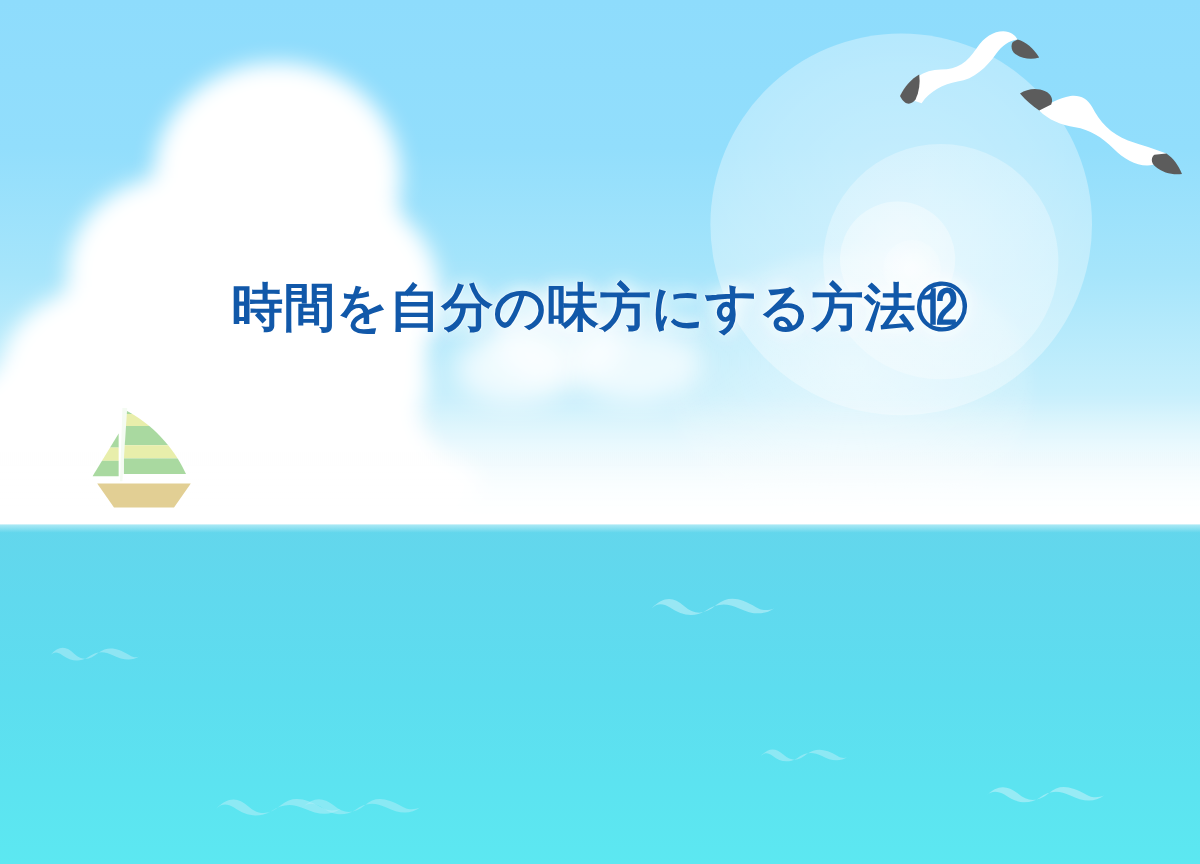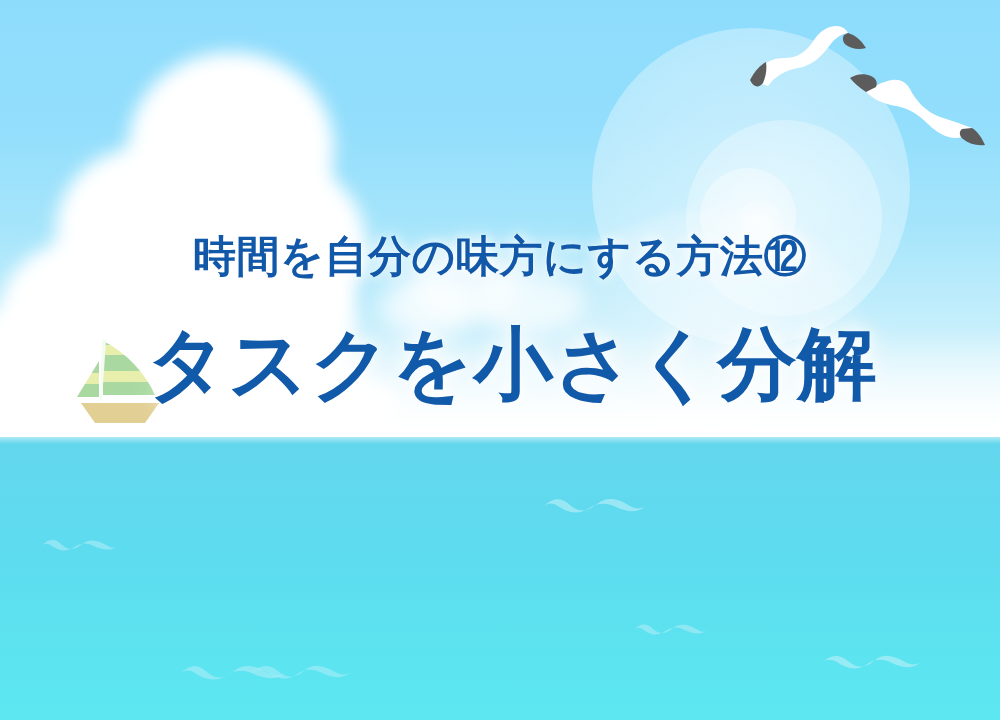--- a/index.html
+++ b/index.html
@@ -313,16 +313,15 @@
       </g>
 
       <path d="M27 9 L31 9 L27 70 L25 70 Z" fill="#f4fbf2"></path>
 
       <path d="M6 72 L84 72 L70 92 L20 92 Z" fill="#e2cf94"></path>
     </svg>
   </div>
 
   <div class="text-block">
     <div class="subtitle">時間を自分の味方にする方法⑫</div>
-    <div class="maintitle">タスクを小さく分解</div>
   </div>
 
 </div>
 
 </body></html>

